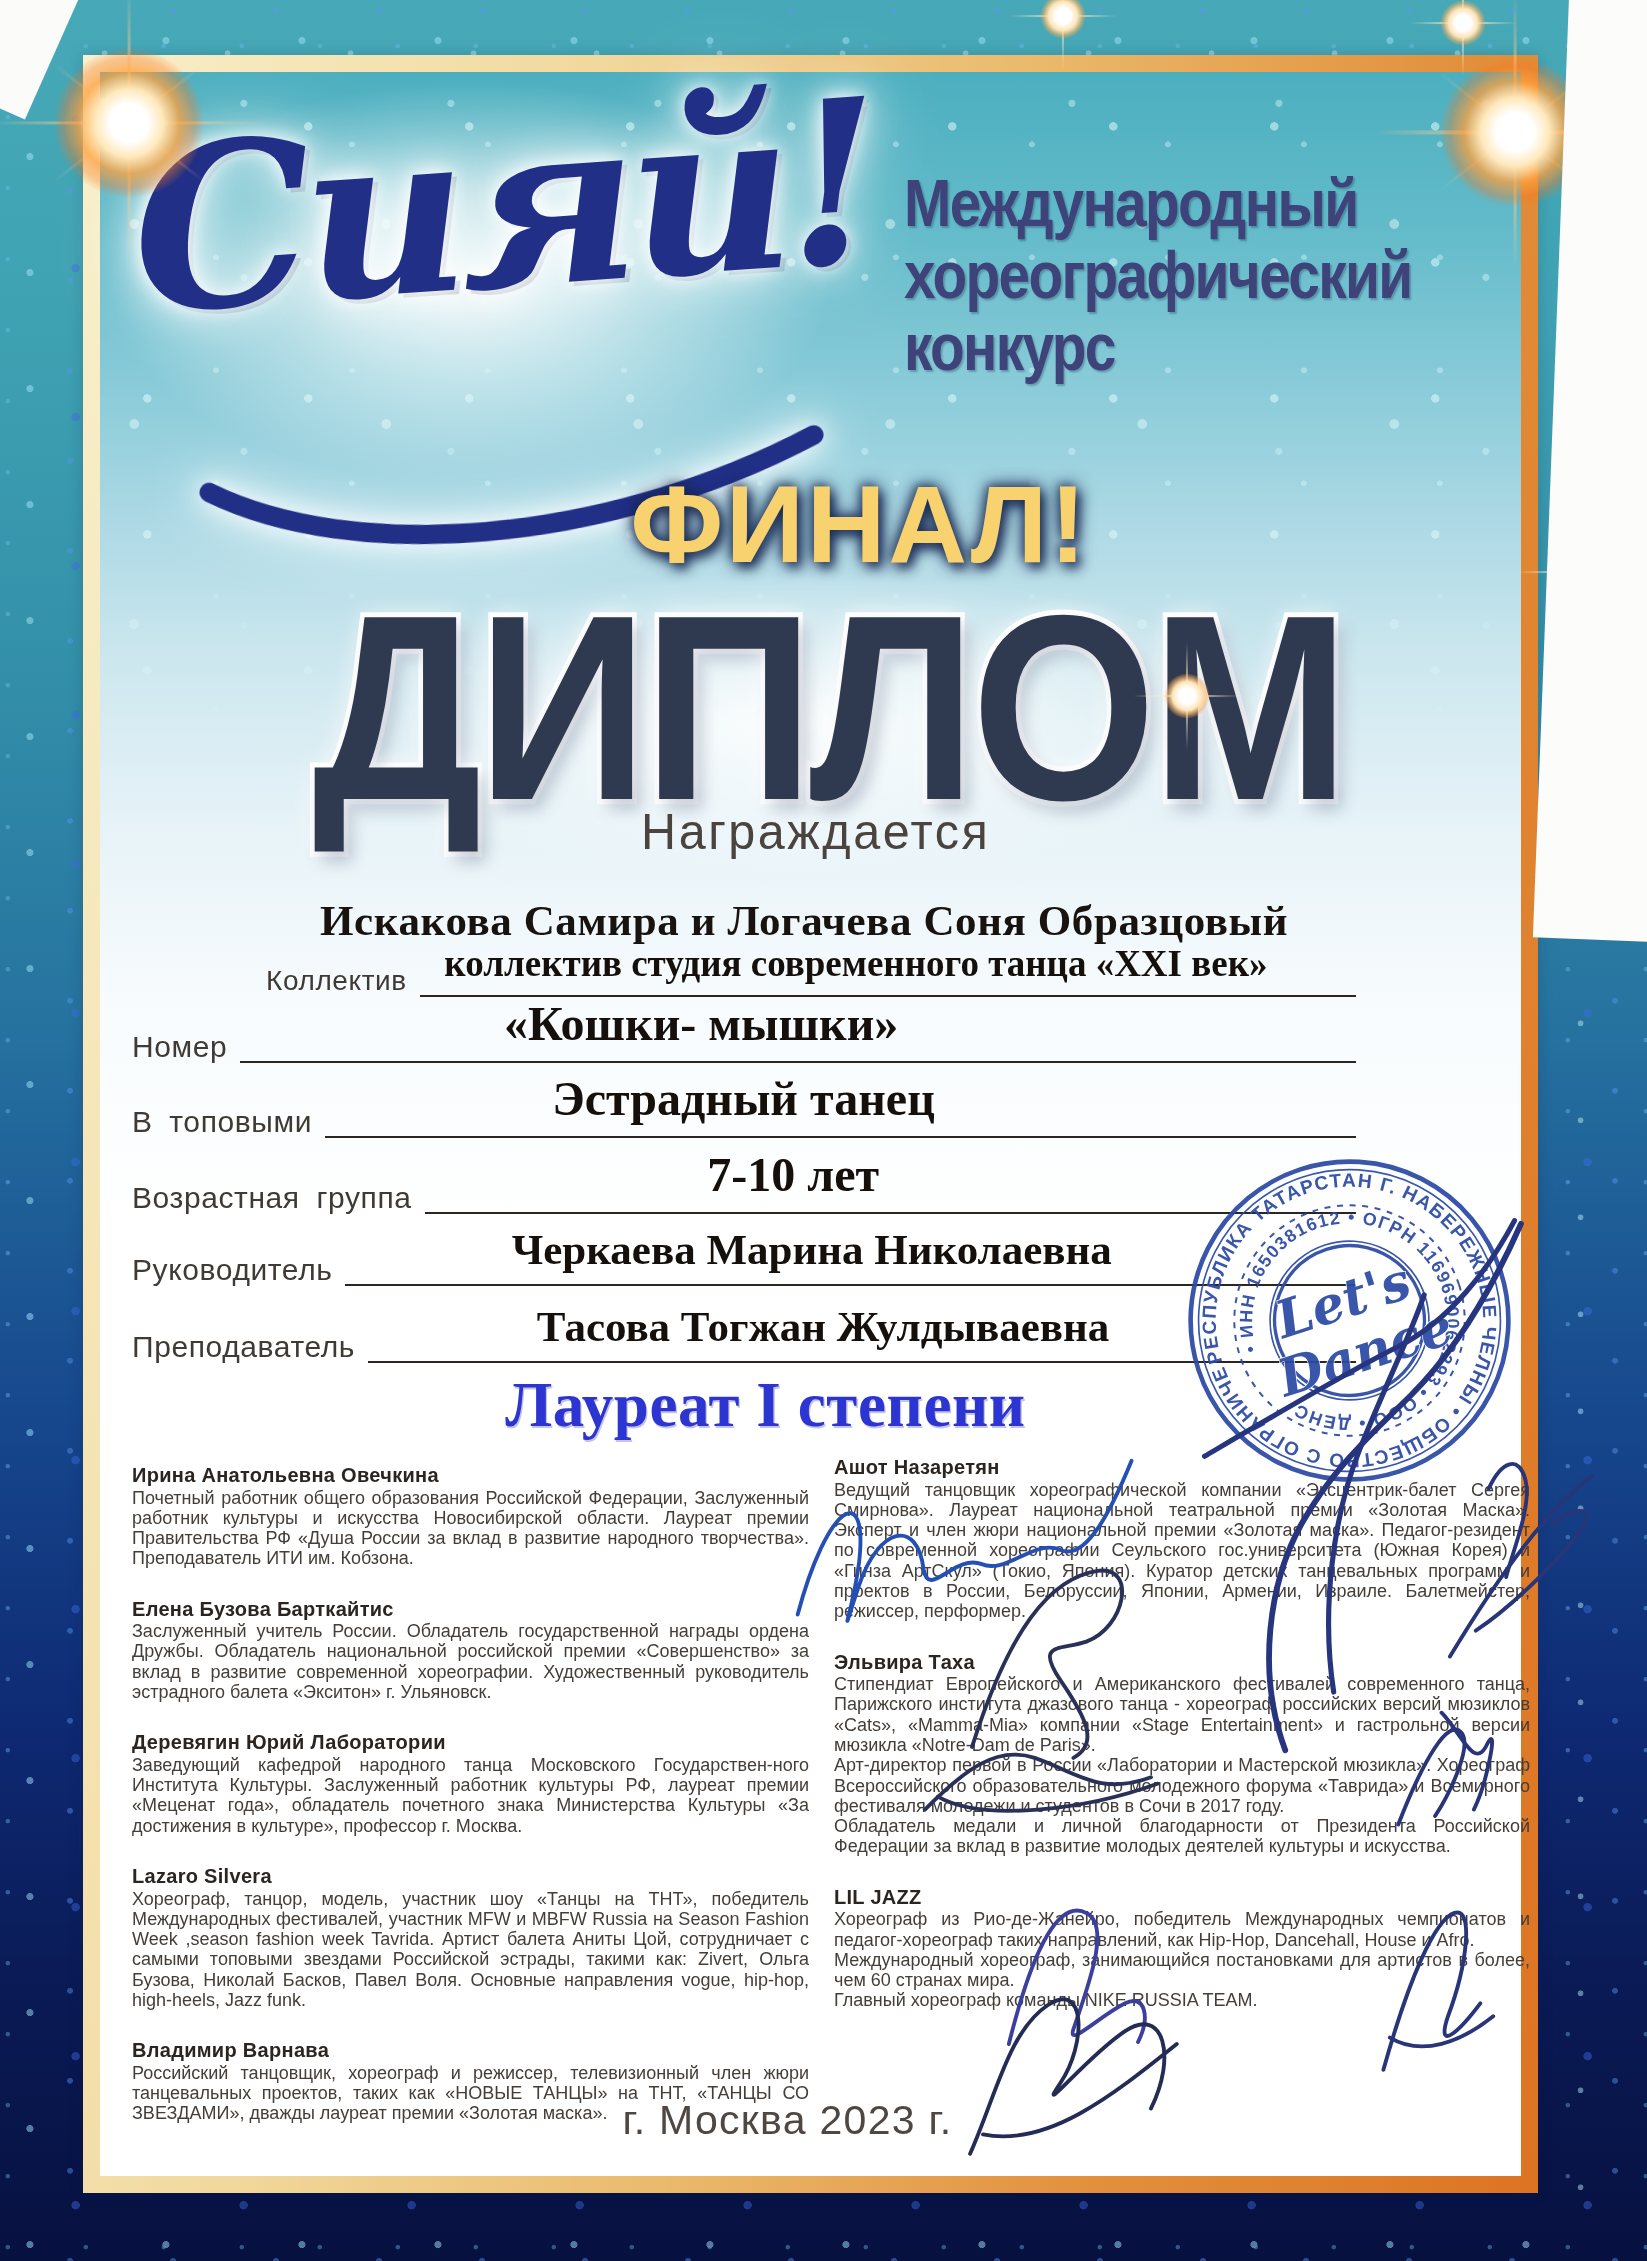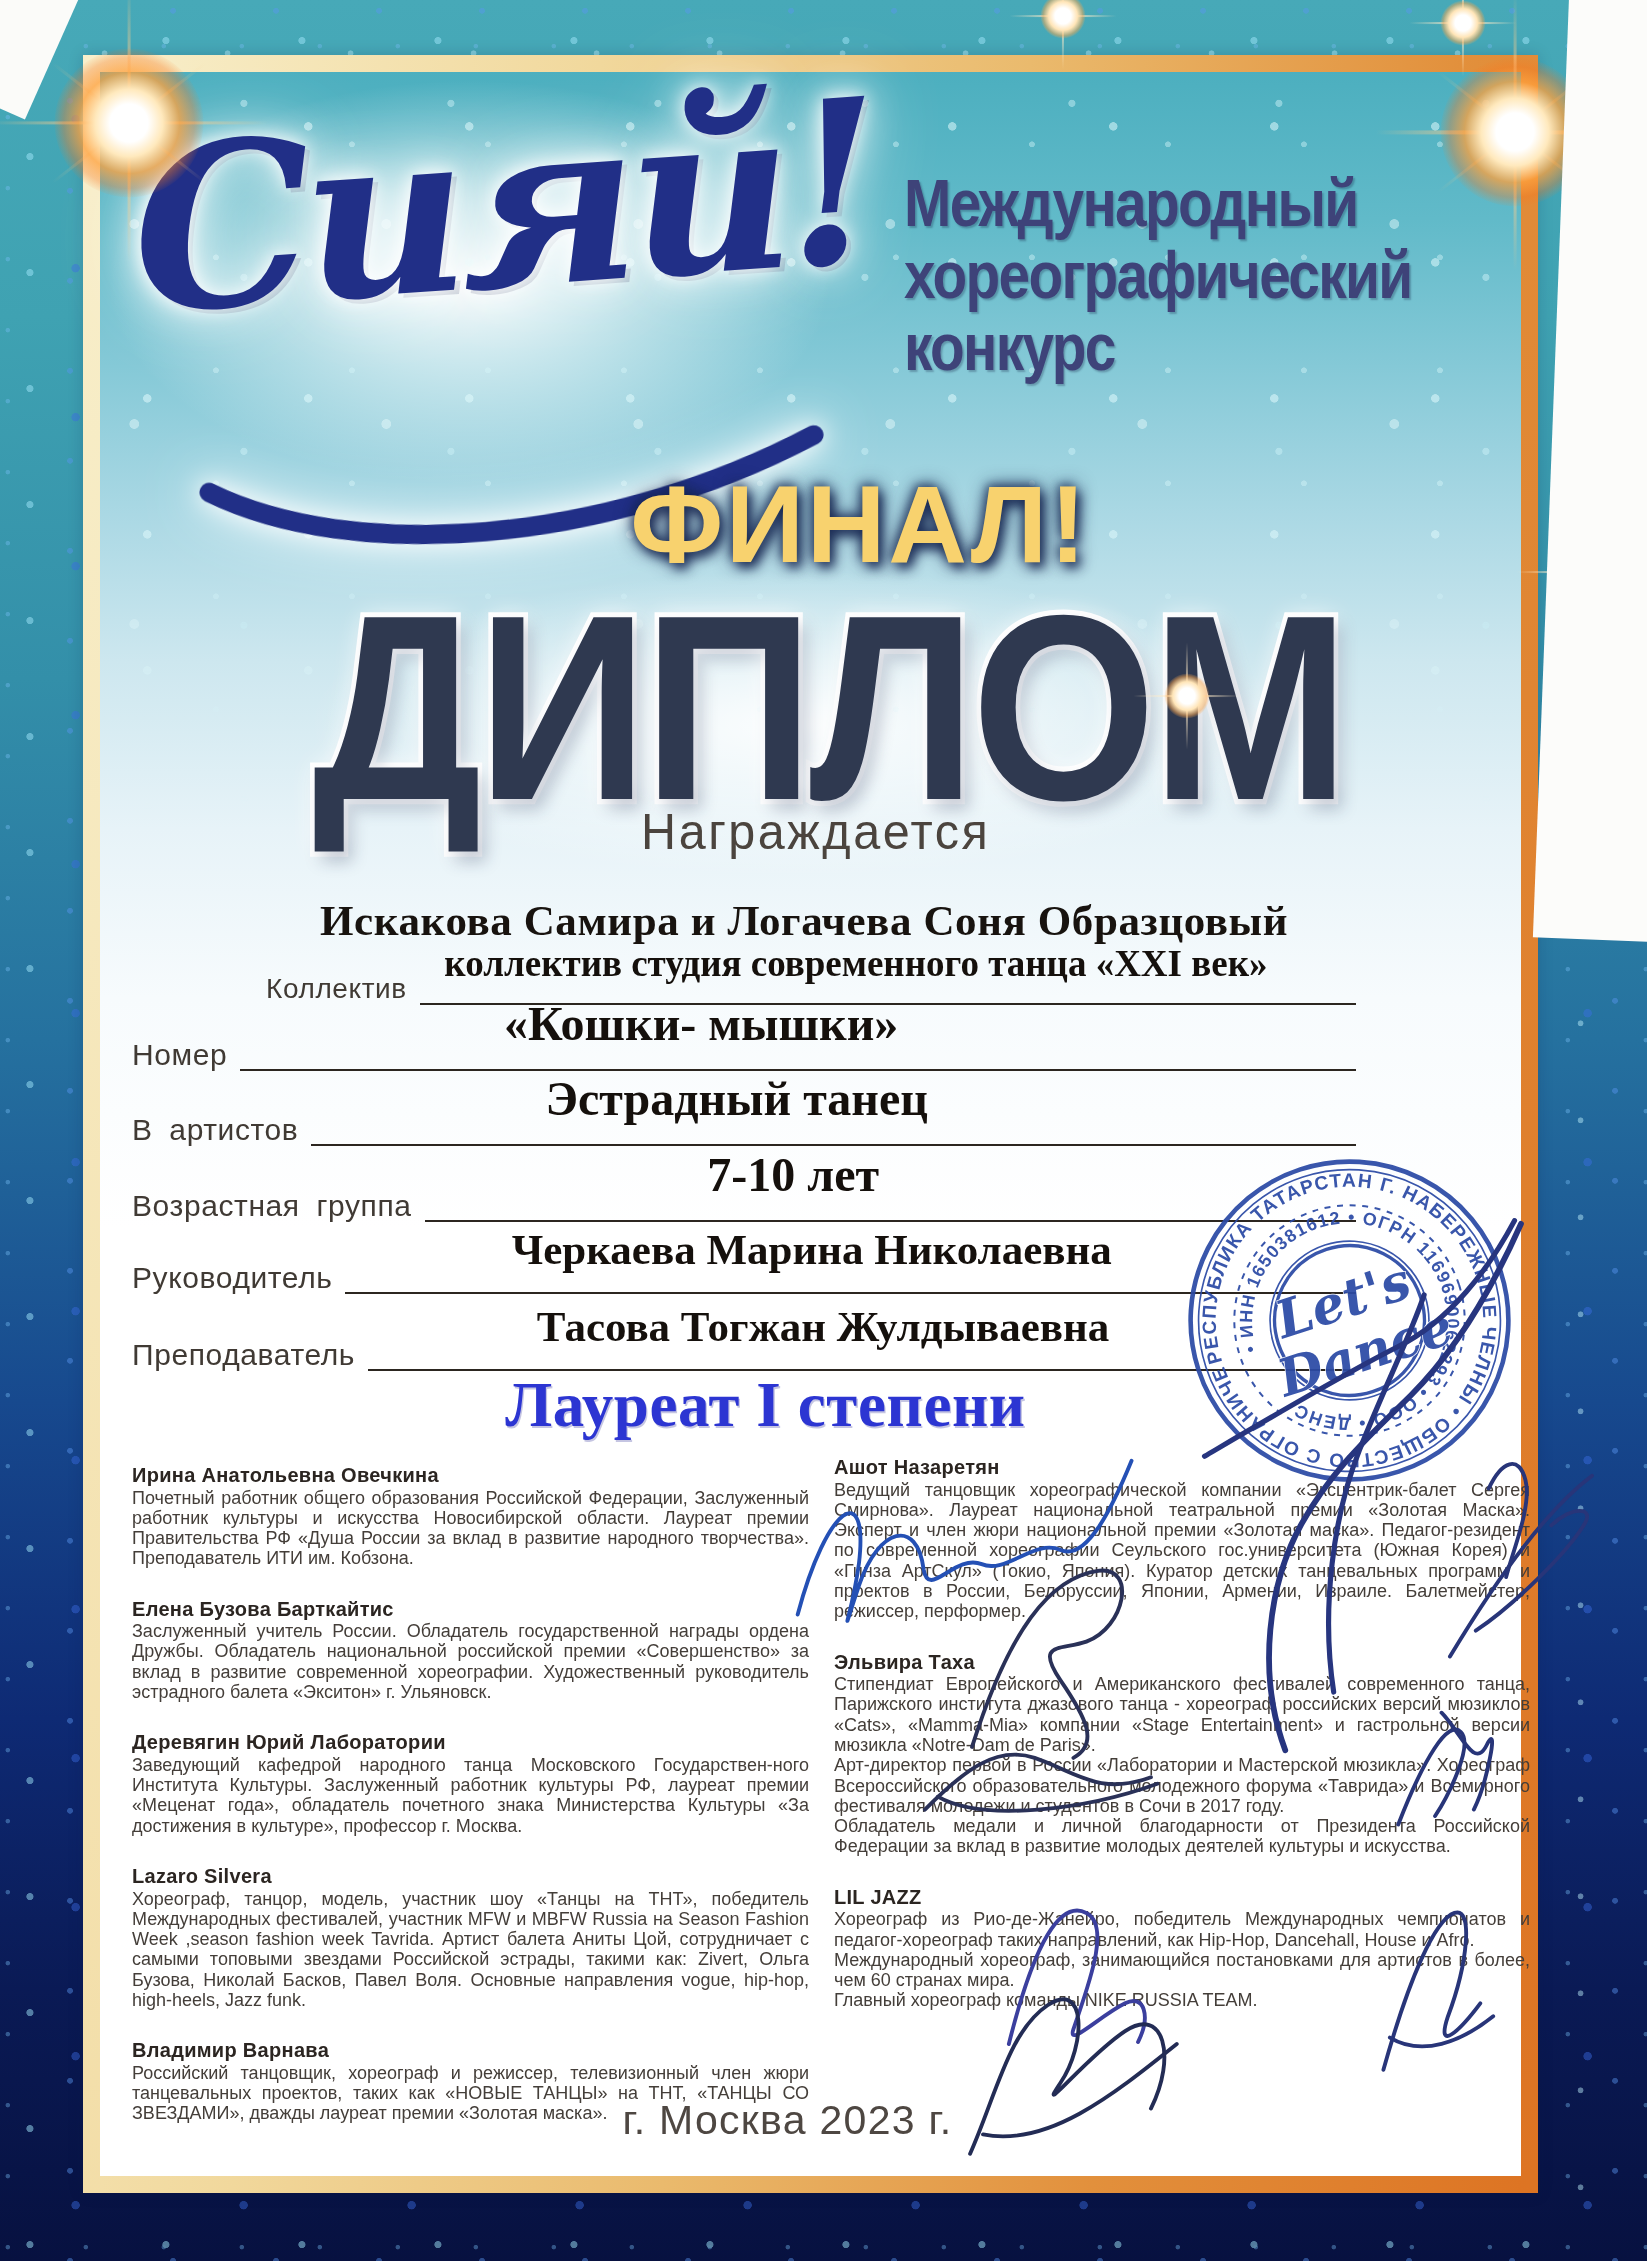--- a/index.html
+++ b/index.html
@@ -61,21 +61,21 @@
 
   .awarded-label{position:absolute;left:0;right:0;top:807px;z-index:5;text-align:center;
     font:400 50px/1 "Liberation Sans",sans-serif;color:#4b443e;letter-spacing:2.6px;
     transform:translateX(-7.8px) scaleX(.97);}
   .recipient{position:absolute;left:0;right:0;top:899px;z-index:5;text-align:center;
     font:700 43px/1 "Liberation Serif",serif;color:#18130f;letter-spacing:0.6px;transform:translateX(-19.4px);}
 
   .row{position:absolute;display:flex;align-items:flex-end;z-index:5;}
   .row .lbl{font:400 30px/1.1 "Liberation Sans",sans-serif;color:#403a34;white-space:nowrap;
     padding-right:13px;letter-spacing:0.6px;word-spacing:7.8px;}
-  .row .val-wrap{flex:1;border-bottom:2.6px solid #2c2620;text-align:center;padding-bottom:21px;}
+  .row .val-wrap{flex:1;border-bottom:2.6px solid #2c2620;text-align:center;padding-bottom:13px;}
   .row .val{display:inline-block;font:700 48px/1 "Liberation Serif",serif;color:#15100c;}
   #row-kollektiv{left:266px;top:945px;width:1090px;}
   #row-kollektiv .lbl{font-size:28px;}
   #row-kollektiv .val{font-size:37px;transform:translateX(-32px);}
   #row-nomer{left:132px;top:1000px;width:1224px;}
   #row-nomer .val{transform:translateX(-97px);}
   #row-nominacia{left:132px;top:1075px;width:1224px;}
   #row-nominacia .val{transform:translateX(-97px);}
   #row-vozrast{left:132px;top:1151px;width:1224px;}
   #row-vozrast .val{transform:translateX(-97px);}
@@ -145,21 +145,21 @@
 
   <div class="row" id="row-kollektiv">
     <span class="lbl">Коллектив</span>
     <span class="val-wrap"><span class="val">коллектив студия современного танца «XXI век»</span></span>
   </div>
   <div class="row" id="row-nomer">
     <span class="lbl">Номер</span>
     <span class="val-wrap"><span class="val">«Кошки- мышки»</span></span>
   </div>
   <div class="row" id="row-nominacia">
-    <span class="lbl">В артистов</span>
+    <span class="lbl">В топовыми</span>
     <span class="val-wrap"><span class="val">Эстрадный танец</span></span>
   </div>
   <div class="row" id="row-vozrast">
     <span class="lbl">Возрастная группа</span>
     <span class="val-wrap"><span class="val">7-10 лет</span></span>
   </div>
   <div class="row" id="row-rukovod">
     <span class="lbl">Руководитель</span>
     <span class="val-wrap"><span class="val">Черкаева Марина Николаевна</span></span>
   </div>

